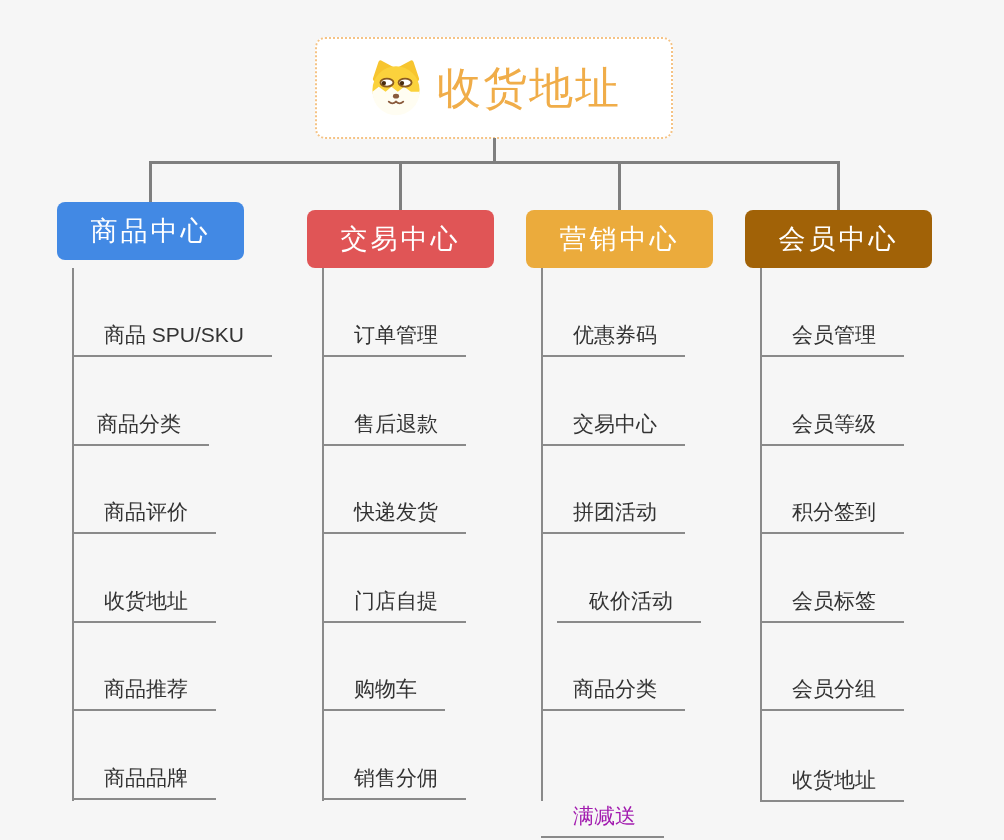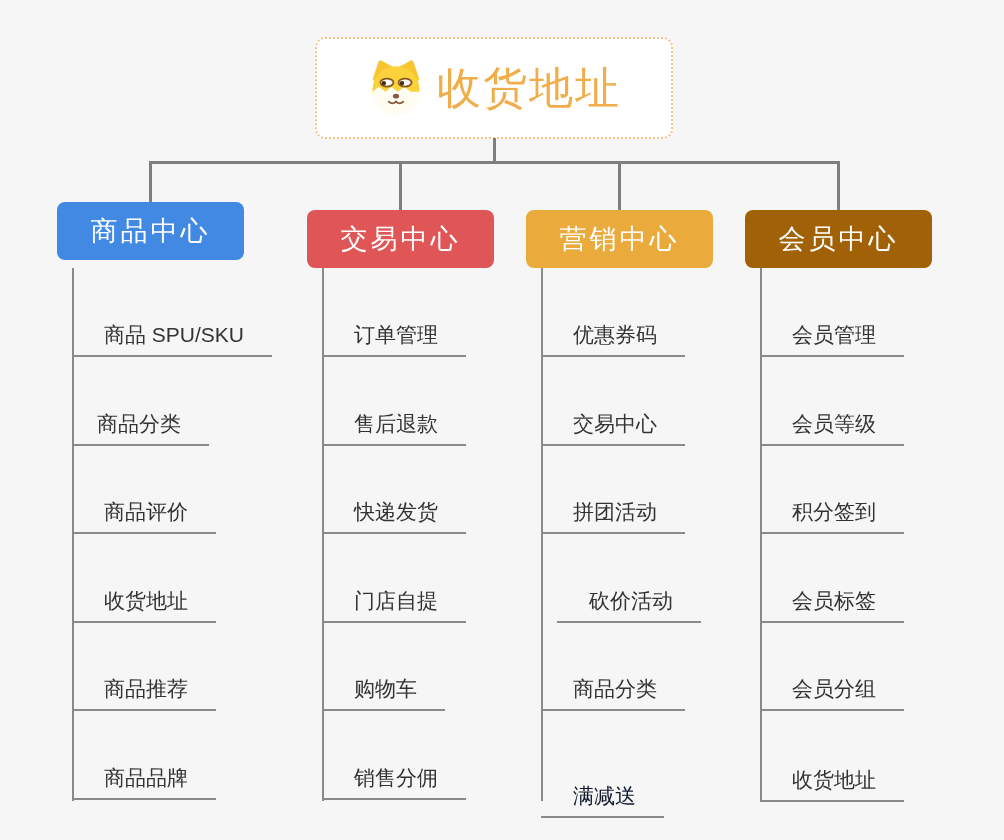--- a/index.html
+++ b/index.html
@@ -82,21 +82,21 @@
     <div class="conn" style="left: 618px; top: 161px; width: 3px; height: 49px; background: rgb(127, 127, 127);"></div>
     <div class="branch-box" style="left: 526px; top: 210px; background: rgb(235, 171, 60);">
       <span>营销中心</span>
     </div>
     <div class="spine" style="left: 541px; top: 268px; height: 532.5px; background: rgb(138, 138, 138);"></div>
     <div class="leaf" style="left: 541px; top: 321px; border-bottom-color: rgb(138, 138, 138); color: rgb(51, 51, 51);">优惠券码</div>
     <div class="leaf" style="left: 541px; top: 409.5px; border-bottom-color: rgb(138, 138, 138); color: rgb(51, 51, 51);">交易中心</div>
     <div class="leaf" style="left: 541px; top: 498px; border-bottom-color: rgb(138, 138, 138); color: rgb(51, 51, 51);">拼团活动</div>
     <div class="leaf" style="left: 541px; top: 586.5px; border-bottom-color: rgb(138, 138, 138); color: rgb(51, 51, 51); margin-left: 16px;">砍价活动</div>
     <div class="leaf" style="left: 541px; top: 675px; border-bottom-color: rgb(138, 138, 138); color: rgb(51, 51, 51);">商品分类</div>
-    <div class="leaf" style="left: 541px; top: 782px; border-bottom-color: rgb(138, 138, 138); color: #0f172a; text-align: center;">满减送</div>
+    <div class="leaf" style="left: 541px; top: 802px; border-bottom-color: rgb(138, 138, 138); color: #a21caf; text-align: center;">满减送</div>
     <div class="conn" style="left: 837px; top: 161px; width: 3px; height: 49px; background: rgb(127, 127, 127);"></div>
     <div class="branch-box" style="left: 745px; top: 210px; background: #a16207;">
       <span>会员中心</span>
     </div>
     <div class="spine" style="left: 760px; top: 268px; height: 532.5px; background: rgb(138, 138, 138);"></div>
     <div class="leaf" style="left: 760px; top: 409.5px; border-bottom-color: rgb(138, 138, 138); color: rgb(51, 51, 51);">会员等级</div>
     <div class="leaf" style="left: 760px; top: 321px; border-bottom-color: rgb(138, 138, 138); color: rgb(51, 51, 51);">会员管理</div>
     <div class="leaf" style="left: 760px; top: 498px; border-bottom-color: rgb(138, 138, 138); color: rgb(51, 51, 51);">积分签到</div>
     <div class="leaf" style="left: 760px; top: 586.5px; border-bottom-color: rgb(138, 138, 138); color: rgb(51, 51, 51);">会员标签</div>
     <div class="leaf" style="left: 760px; top: 675px; border-bottom-color: rgb(138, 138, 138); color: rgb(51, 51, 51);">会员分组</div>

